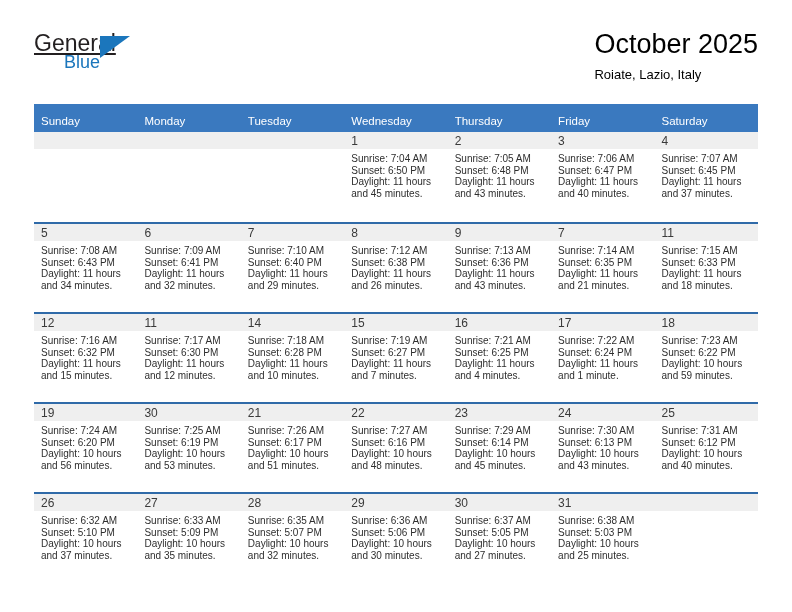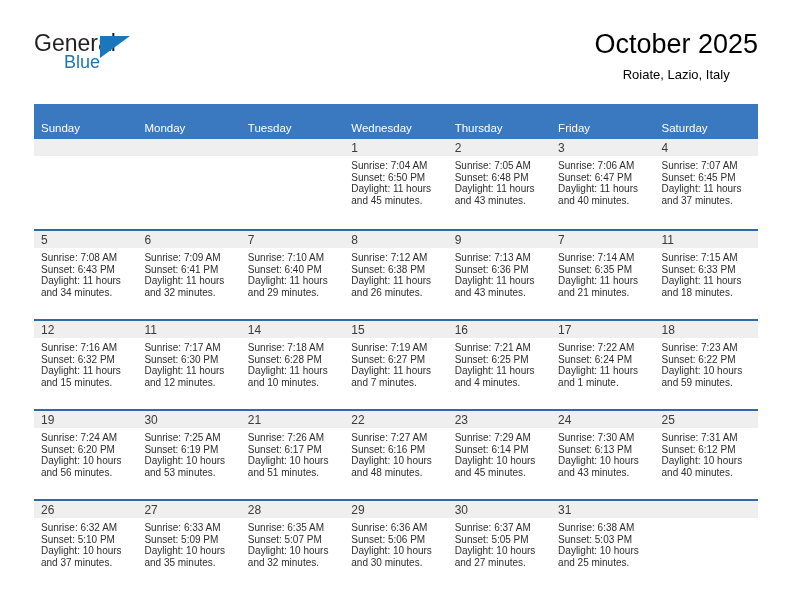--- a/index.html
+++ b/index.html
@@ -37,20 +37,21 @@
     height: 56px;
   }
   .logo-general {
     position: absolute;
     left: 0;
     top: 0;
     font-size: 23px;
     letter-spacing: 0px;
     color: #231f20;
     font-family: "Liberation Sans", sans-serif;
+    text-decoration: underline;
   }
   .logo-blue {
     position: absolute;
     left: 30px;
     top: 22px;
     font-size: 18px;
     color: #1b76bc;
     font-family: "Liberation Sans", sans-serif;
   }
   .logo-triangle {
@@ -59,21 +60,21 @@
     top: 6px;
     width: 0;
     height: 0;
     border-left: 30px solid #1b76bc;
     border-bottom: 22px solid transparent;
   }
   .title-block {
     position: absolute;
     right: 0;
     top: 0;
-    text-align: center;
+    text-align: left;
   }
   .cal-title {
     font-size: 27px;
     color: #000000;
     line-height: 32px;
     white-space: nowrap;
   }
   .cal-subtitle {
     font-size: 13px;
     color: #000000;
@@ -90,21 +91,21 @@
     width: 724px;
     border-collapse: collapse;
     table-layout: fixed;
   }
   .calendar th {
     background: #3a79bf;
     color: #ffffff;
     font-weight: normal;
     font-size: 11.5px;
     text-align: left;
-    padding: 18px 0 5px 7px;
+    padding: 11px 0 5px 7px;
     height: 12px;
     border: none;
   }
   .calendar td {
     vertical-align: top;
     padding: 0;
     border: none;
     width: 103.43px;
   }
   .daycell {

